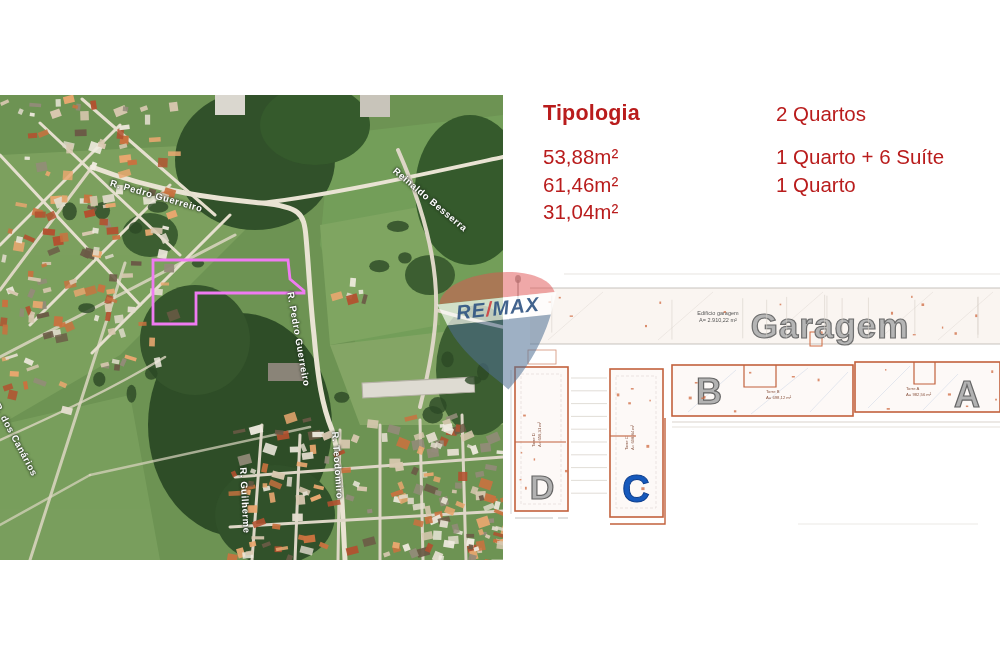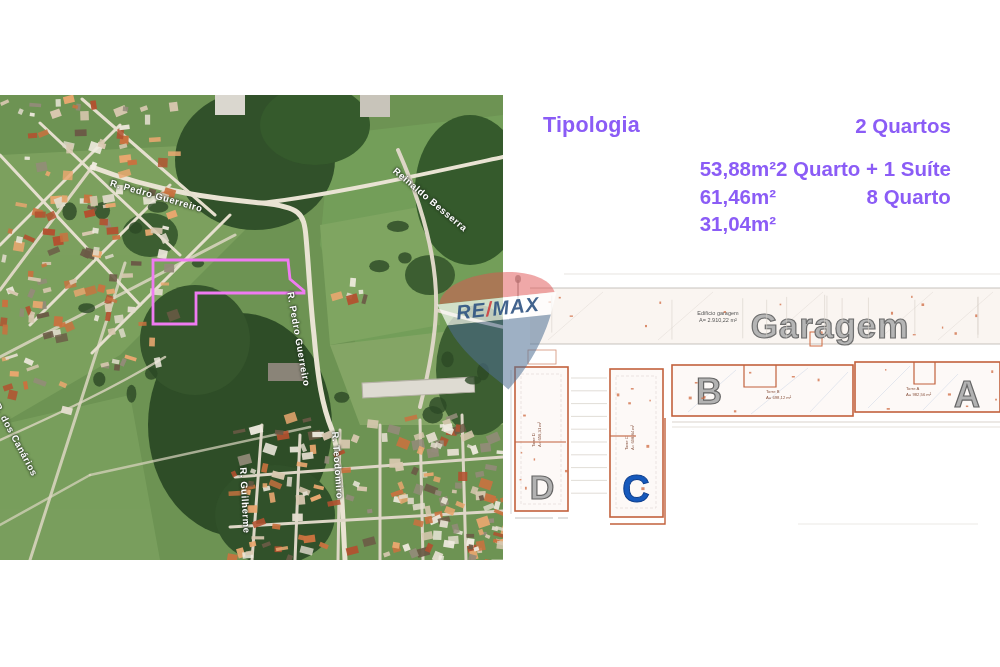--- a/index.html
+++ b/index.html
@@ -9,24 +9,24 @@
   .map{position:absolute;left:0;top:95px;width:503px;height:465px;overflow:hidden;}
   .street-label{position:absolute;font-size:9.5px;font-weight:700;color:#fff;white-space:nowrap;
                 letter-spacing:.6px;text-shadow:0 0 2px #1d2a1a,0 0 3px #1d2a1a;transform-origin:0 0;}
   .sl-1{left:112px;top:82px;transform:rotate(16deg);}
   .sl-2{left:398px;top:70px;transform:rotate(40deg);}
   .sl-3{left:296px;top:196px;transform:rotate(80deg);}
   .sl-4{left:2px;top:306px;transform:rotate(62deg);}
   .sl-5{left:341px;top:336px;transform:rotate(86deg);}
   .sl-6{left:249px;top:372px;transform:rotate(87deg);}
   
-  .tbl{position:absolute;left:543px;top:112px;display:grid;grid-template-columns:233px auto;
-       color:#8b5cf6;}
+  .tbl{position:absolute;left:543px;top:100px;display:grid;grid-template-columns:233px auto;
+       color:#b91c1c;}
   .tbl .hdr{font-weight:700;font-size:21.5px;line-height:26px;padding-bottom:17px;letter-spacing:.2px;}
-  .tbl .cell{font-size:20.5px;line-height:27.5px;font-weight:700;text-align:right;}
+  .tbl .cell{font-size:20.5px;line-height:27.5px;font-weight:400;}
   
   .plan{position:absolute;left:508px;top:252px;width:492px;height:280px;}
   
   .balloon{position:absolute;left:430px;top:258px;width:140px;height:148px;z-index:5;}
 </style>
 </head>
 <body>
 
 <div class="canvas">
 
@@ -449,23 +449,23 @@
     <span class="street-label sl-3">R. Pedro Guerreiro</span>
     <span class="street-label sl-4">R. dos Canários</span>
     <span class="street-label sl-5">R. Teodomiro</span>
     <span class="street-label sl-6">R. Guilherme</span>
   </div>
 
   <div class="tbl">
     <div class="hdr">Tipologia</div>
     <div class="cell">2 Quartos</div>
     <div class="cell">53,88m²</div>
-    <div class="cell">2 Quarto + 1 Suíte</div>
+    <div class="cell">1 Quarto + 6 Suíte</div>
     <div class="cell">61,46m²</div>
-    <div class="cell">8 Quarto</div>
+    <div class="cell">1 Quarto</div>
     <div class="cell">31,04m²</div>
   </div>
 
   <div class="plan">
     <svg width="492" height="280" viewBox="0 0 492 280">
 
       <path d="M56,22 H492" stroke="#ddd8d2" stroke-width=".7" fill="none"></path>
 
       <g>
         <line x1="10" y1="28" x2="10" y2="56" stroke="#6a6a6a" stroke-width=".8"></line>

